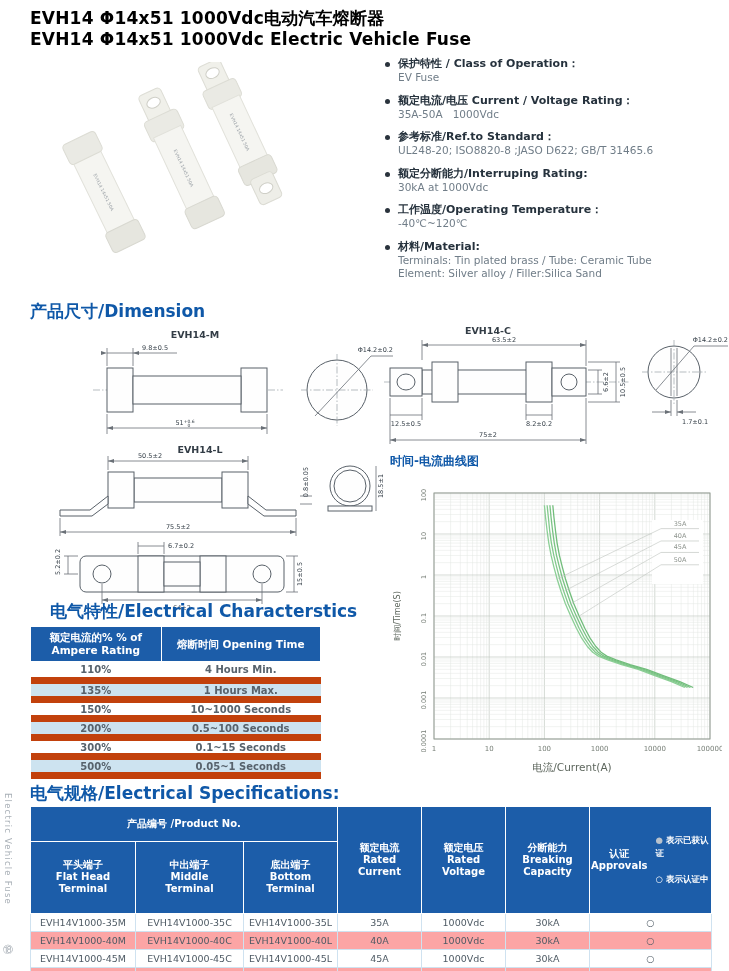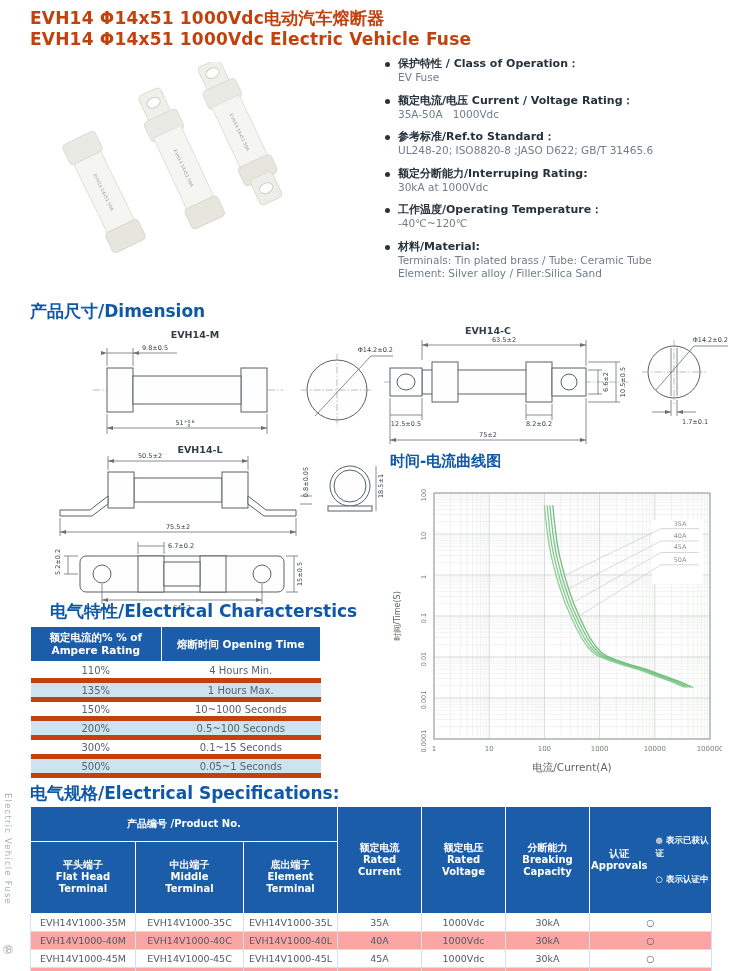--- a/index.html
+++ b/index.html
@@ -6,54 +6,54 @@
   html,body { background:#ffffff; }
   body { font-family:"DejaVu Sans","Liberation Sans",sans-serif; }
   .page { position:relative; width:729px; height:971px; background:#fff; overflow:hidden; }
 
   
   .spine { position:absolute; left:3px; top:793px; writing-mode:vertical-rl;
            font-size:8.5px; color:#a8afb6; letter-spacing:1.2px; }
   .spine-badge { position:absolute; left:3px; top:943px; font-size:10px; color:#a8afb6; }
 
   
-  .titles { position:absolute; left:30px; top:8px; color:#c2410c; font-weight:bold;
+  .titles { position:absolute; left:30px; top:8px; color:#000000; font-weight:bold;
             font-size:17px; line-height:21px; letter-spacing:0.2px; }
 
   
   .features { position:absolute; left:385px; top:57px; width:340px; }
   .feat { display:flex; margin-bottom:9px; }
   .feat-dot { width:5px; height:5px; border-radius:50%; background:#2a333c; margin:5px 8px 0 0; flex:none; }
   .feat-label { font-size:11px; font-weight:bold; color:#26323d; line-height:14px; }
   .feat-line { font-size:10.5px; color:#707d88; line-height:13.5px; white-space:pre-wrap; }
 
   
   .sec-head { position:absolute; color:#0f58a8; font-weight:bold; font-size:17px; }
-  .sec-head.small { font-size:15px; line-height:18px; }
+  .sec-head.small { font-size:12px; line-height:18px; }
 
   
   .photos { position:absolute; left:58px; top:62px; }
 
   
   .drawing { position:absolute; }
   .dline { stroke:#6a7077; stroke-width:0.8; fill:none; }
   .cline { stroke:#9aa0a7; stroke-width:0.7; fill:none; stroke-dasharray:7 2 1.5 2; }
   .part  { fill:#fefefe; stroke:#596169; stroke-width:1; }
   .dtext { font-size:6.5px; fill:#333d46; }
   .dtext.mid { text-anchor:middle; }
   .dtext.end { text-anchor:end; }
   .dtitle { font-size:9.5px; font-weight:bold; fill:#333d46; text-anchor:middle; }
   .arr { fill:#6a7077; stroke:none; }
 
   
   .ec-table { position:absolute; left:30px; top:626px; width:291px; border-collapse:collapse;
               font-size:10px; color:#57626c; }
   .ec-table th { background:#1c5da9; color:#fff; font-weight:bold; font-size:10.5px;
                  padding:4px 2px; border:1px solid #fff; white-space:pre-line; line-height:13px; }
-  .ec-table td { text-align:center; height:19px; border-bottom:5px solid #c2410c; }
+  .ec-table td { text-align:center; height:19px; border-bottom:7px solid #c2410c;font-weight:bold; }
   .ec-table tr:nth-child(even) td { background:#cde3f0; }
   .ec-table tr:nth-child(odd) td { background:#ffffff; }
 
   
   .tcc { position:absolute; left:388px; top:487px; }
 
   
   .spec-table { position:absolute; left:30px; top:806px; width:681px; border-collapse:collapse;
                 font-size:9.5px; color:#4e5a64; table-layout:fixed; }
   .spec-table th { background:#1c5da9; color:#fff; font-weight:bold; border:1px solid #fff;
@@ -507,21 +507,21 @@
         </th>
       </tr>
       <tr>
         <th style="height:42px;">平头端子
 Flat Head
 Terminal</th>
         <th>中出端子
 Middle
 Terminal</th>
         <th>底出端子
-Element
+Bottom
 Terminal</th>
       </tr>
     </thead>
     <tbody id="spec-body">
         <tr>
           <td>EVH14V1000-35M</td>
           <td>EVH14V1000-35C</td>
           <td>EVH14V1000-35L</td>
           <td>35A</td>
           <td>1000Vdc</td>

